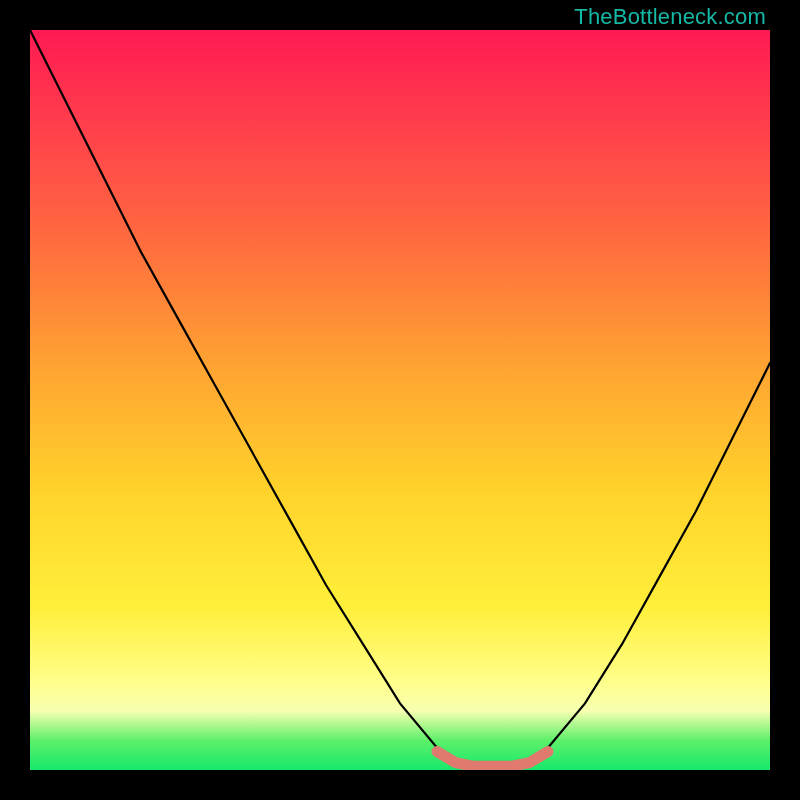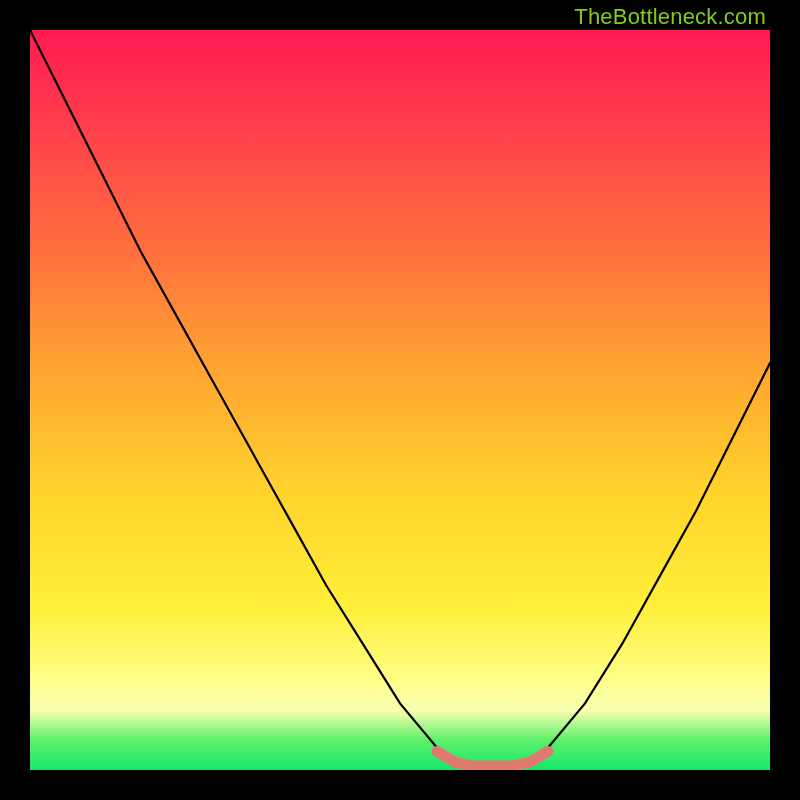--- a/index.html
+++ b/index.html
@@ -35,21 +35,21 @@
       #ffff8a 88%,
       #f7ffb0 92%,
       #5df06a 96%,
       #17e86b 100%
     );
   }
   .watermark {
     position: absolute;
     top: 4px;
     right: 34px;
-    color: #84cc16;
+    color: #14b8a6;
     font-size: 22px;
     font-weight: 500;
     letter-spacing: 0.2px;
     z-index: 5;
   }
   svg.curve {
     position: absolute;
     left: 0;
     top: 0;
     width: 740px;

